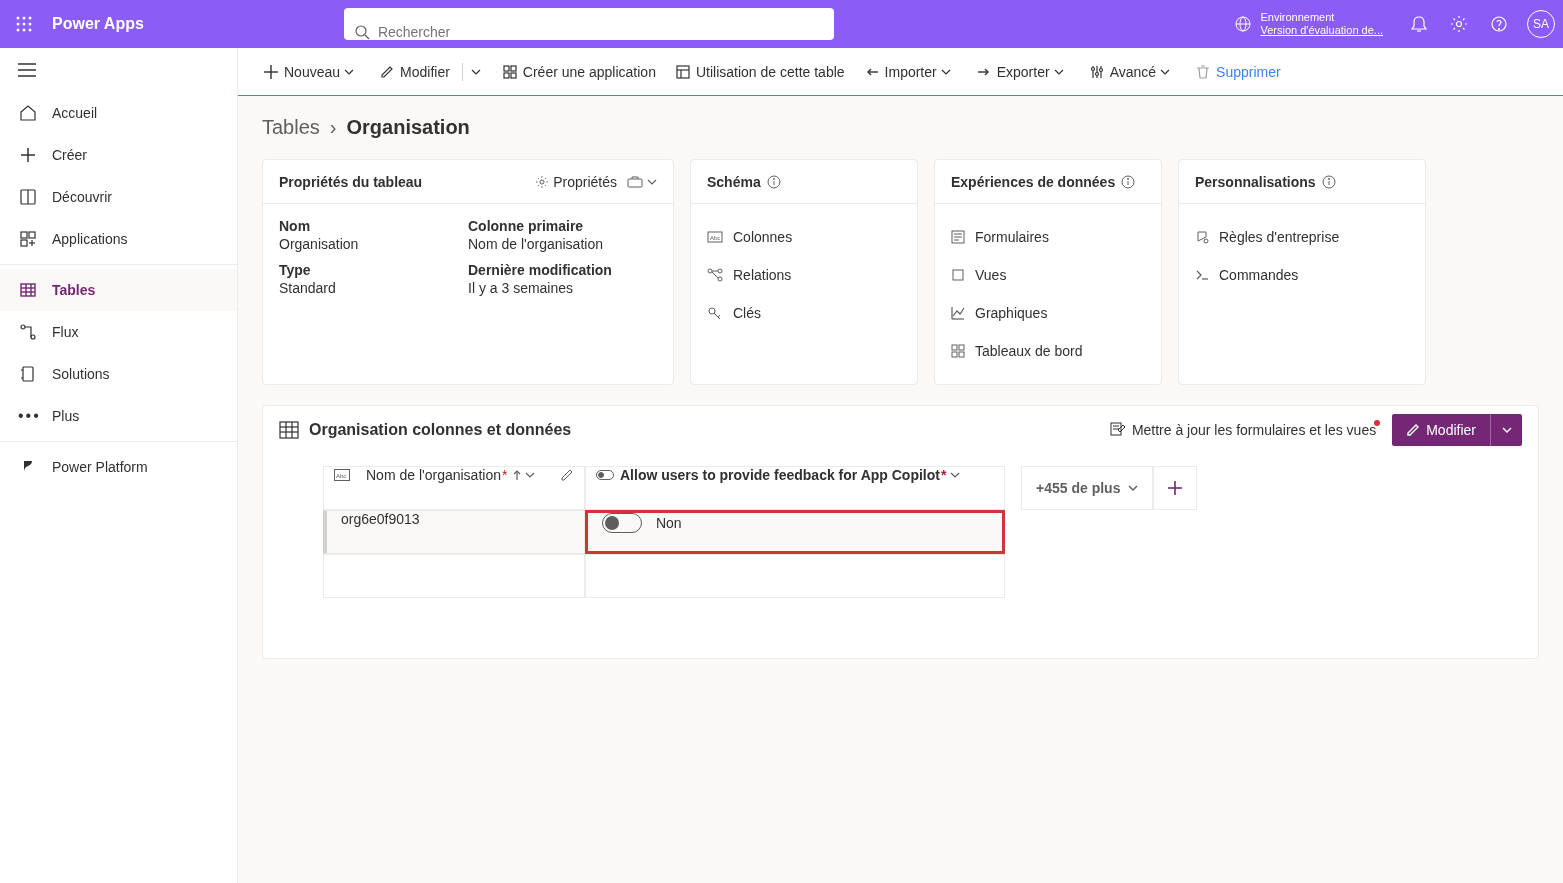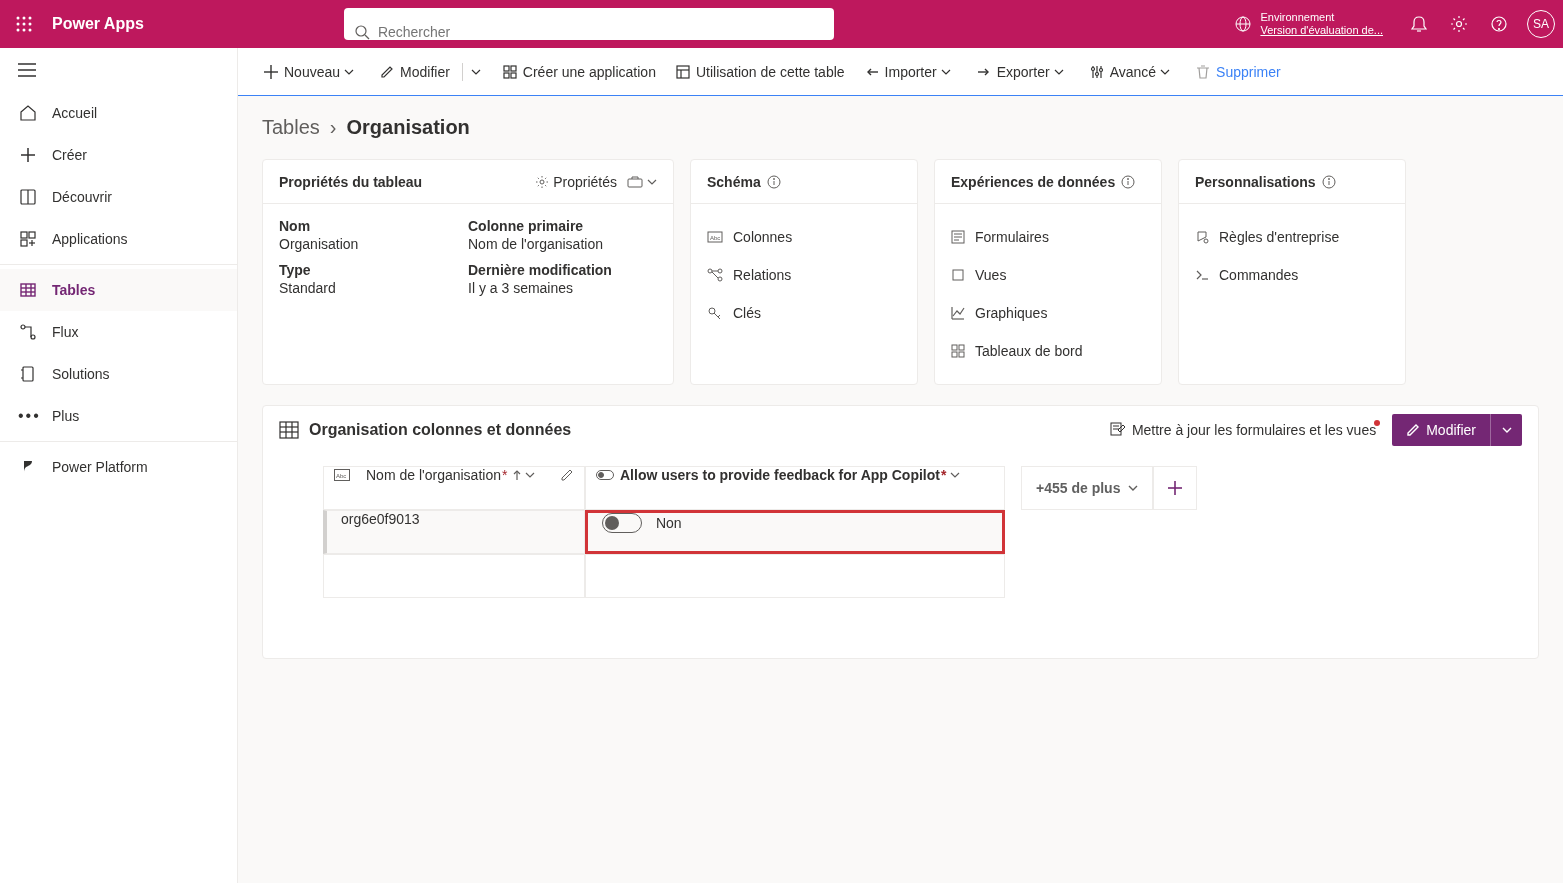--- a/index.html
+++ b/index.html
@@ -1,19 +1,19 @@
 <!DOCTYPE html>
 <html><head>
 <meta charset="utf-8">
 <style>
 * { box-sizing: border-box; margin: 0; padding: 0; font-family: "Segoe UI", sans-serif; }
 body { background: #faf9f8; font-size: 14px; color: #323130; width: 1563px; height: 883px; overflow: hidden; }
 
 
-.header { height: 48px; background: #be185d; color: #fff; display: flex; align-items: center; padding: 0 8px; }
+.header { height: 48px; background: #8b5cf6; color: #fff; display: flex; align-items: center; padding: 0 8px; }
 .waffle { width: 32px; height: 32px; display: flex; align-items: center; justify-content: center; cursor: pointer; }
 .app-name { font-size: 16px; font-weight: 600; margin-left: 12px; }
 .search-box { margin-left: 200px; width: 490px; height: 32px; background: #fff; border-radius: 4px; display: flex; align-items: flex-end; padding: 0 10px; }
 .search-box svg { margin-right: 8px; }
 .search-box input { border: none; outline: none; flex: 1; font-size: 14px; }
 .header-spacer { flex: 1; }
 .env { display: flex; align-items: center; margin-right: 16px; }
 .env-text { margin-left: 8px; line-height: 1.2; }
 .env-label { font-size: 11px; }
 .env-name { font-size: 11px; text-decoration: underline; }
@@ -43,21 +43,21 @@
 .breadcrumb { display: flex; align-items: center; margin-bottom: 20px; }
 .bc-link { font-size: 20px; color: #605e5c; cursor:pointer; }
 .bc-sep { margin: 0 10px; color: #605e5c; font-size:20px;}
 .bc-current { font-size: 20px; font-weight: 600; }
 
 .cards-row { display: flex; gap: 16px; margin-bottom: 20px; }
 .card { background: #fff; border: 1px solid #edebe9; border-radius: 4px; }
 .c1 { width: 412px; }
 .c2 { width: 228px; }
 .c3 { width: 228px; }
-.c4 { width: 228px; }
+.c4 { width: 248px; }
 .card-head { height: 44px; display: flex; align-items: center; padding: 0 16px; border-bottom: 1px solid #edebe9; font-weight: 600; }
 .card-head .spacer { flex:1; }
 .card-head .gear { display:flex; align-items:center; font-weight:400; font-size:14px; cursor:pointer; }
 .card-body { padding: 14px 16px; }
 .prop-grid { display: flex; }
 .prop-col { flex: 1; }
 .prop-label { font-weight: 600; margin-top:0; }
 .prop-val { margin-top: 2px; margin-bottom: 10px; }
 .link-item { display: flex; align-items: center; height: 38px; cursor: pointer; }
 .link-item svg { margin-right: 10px; }

